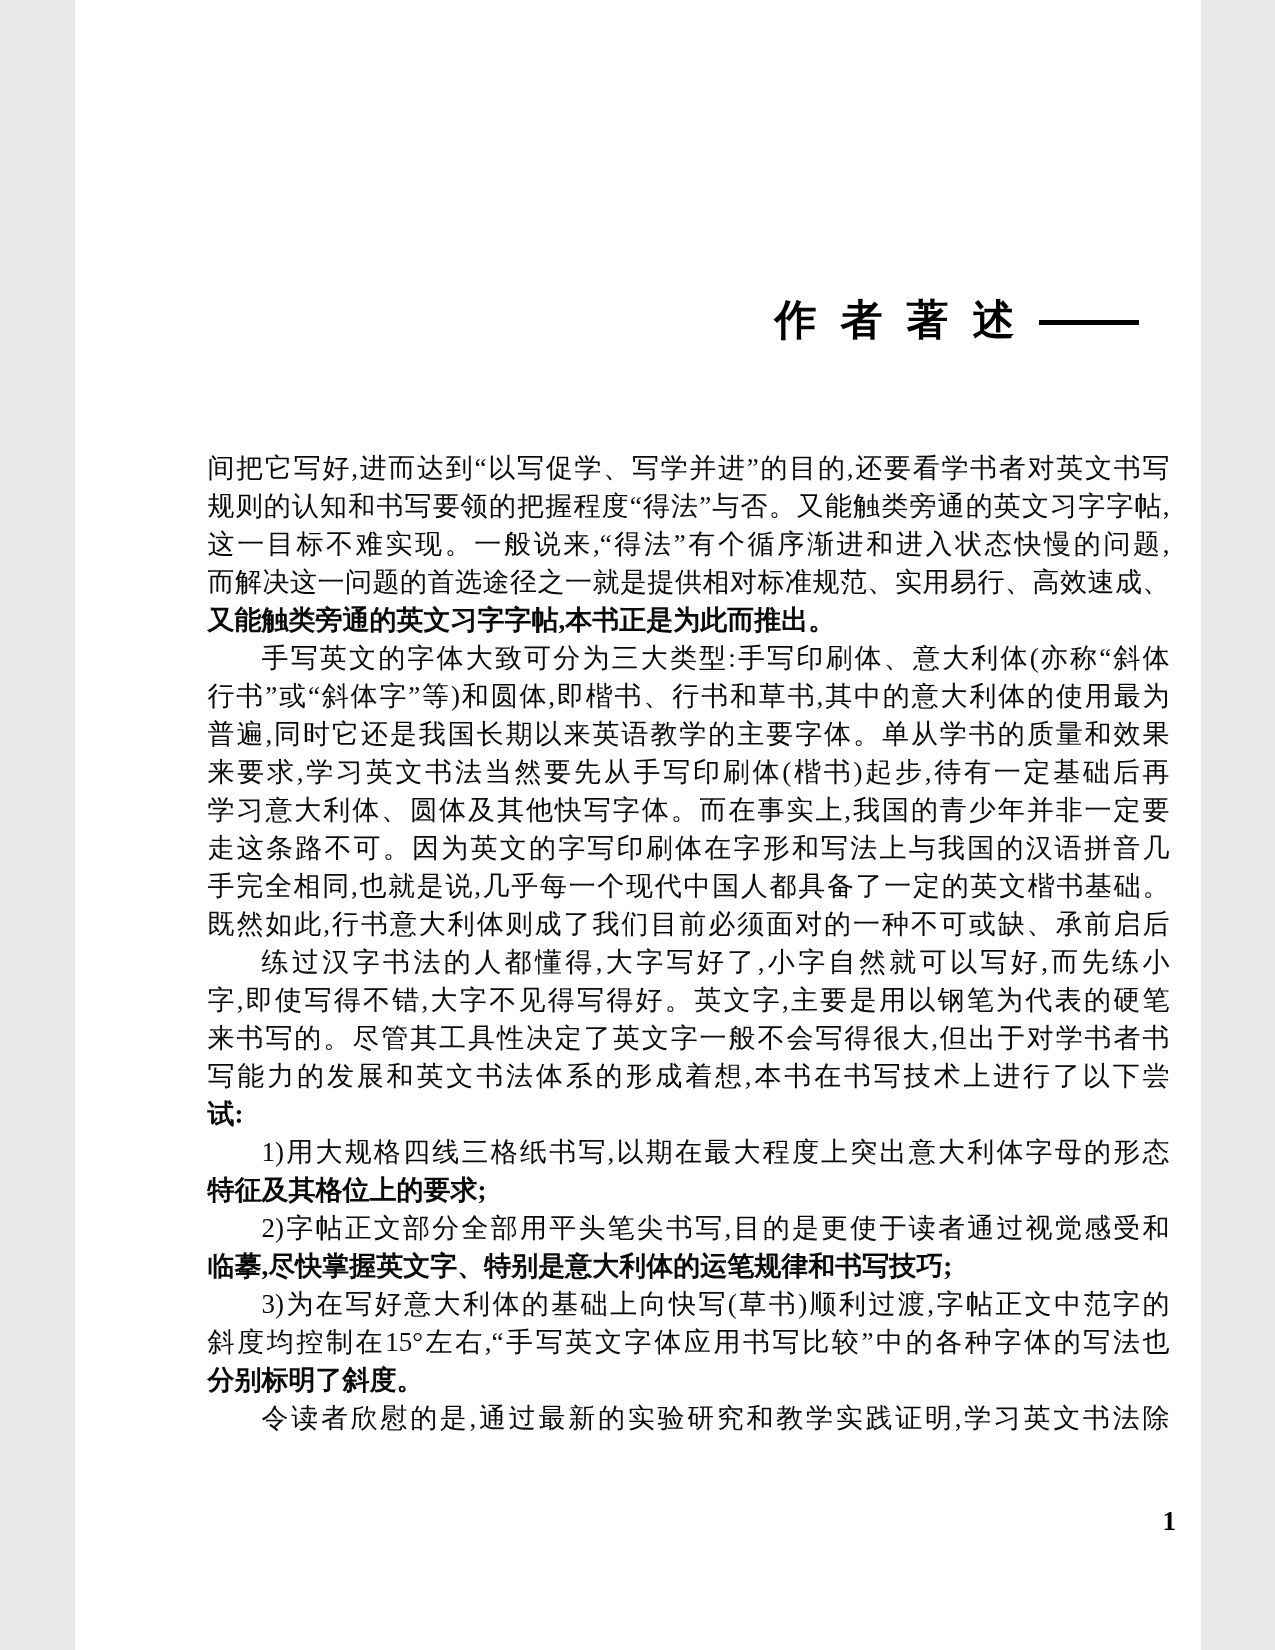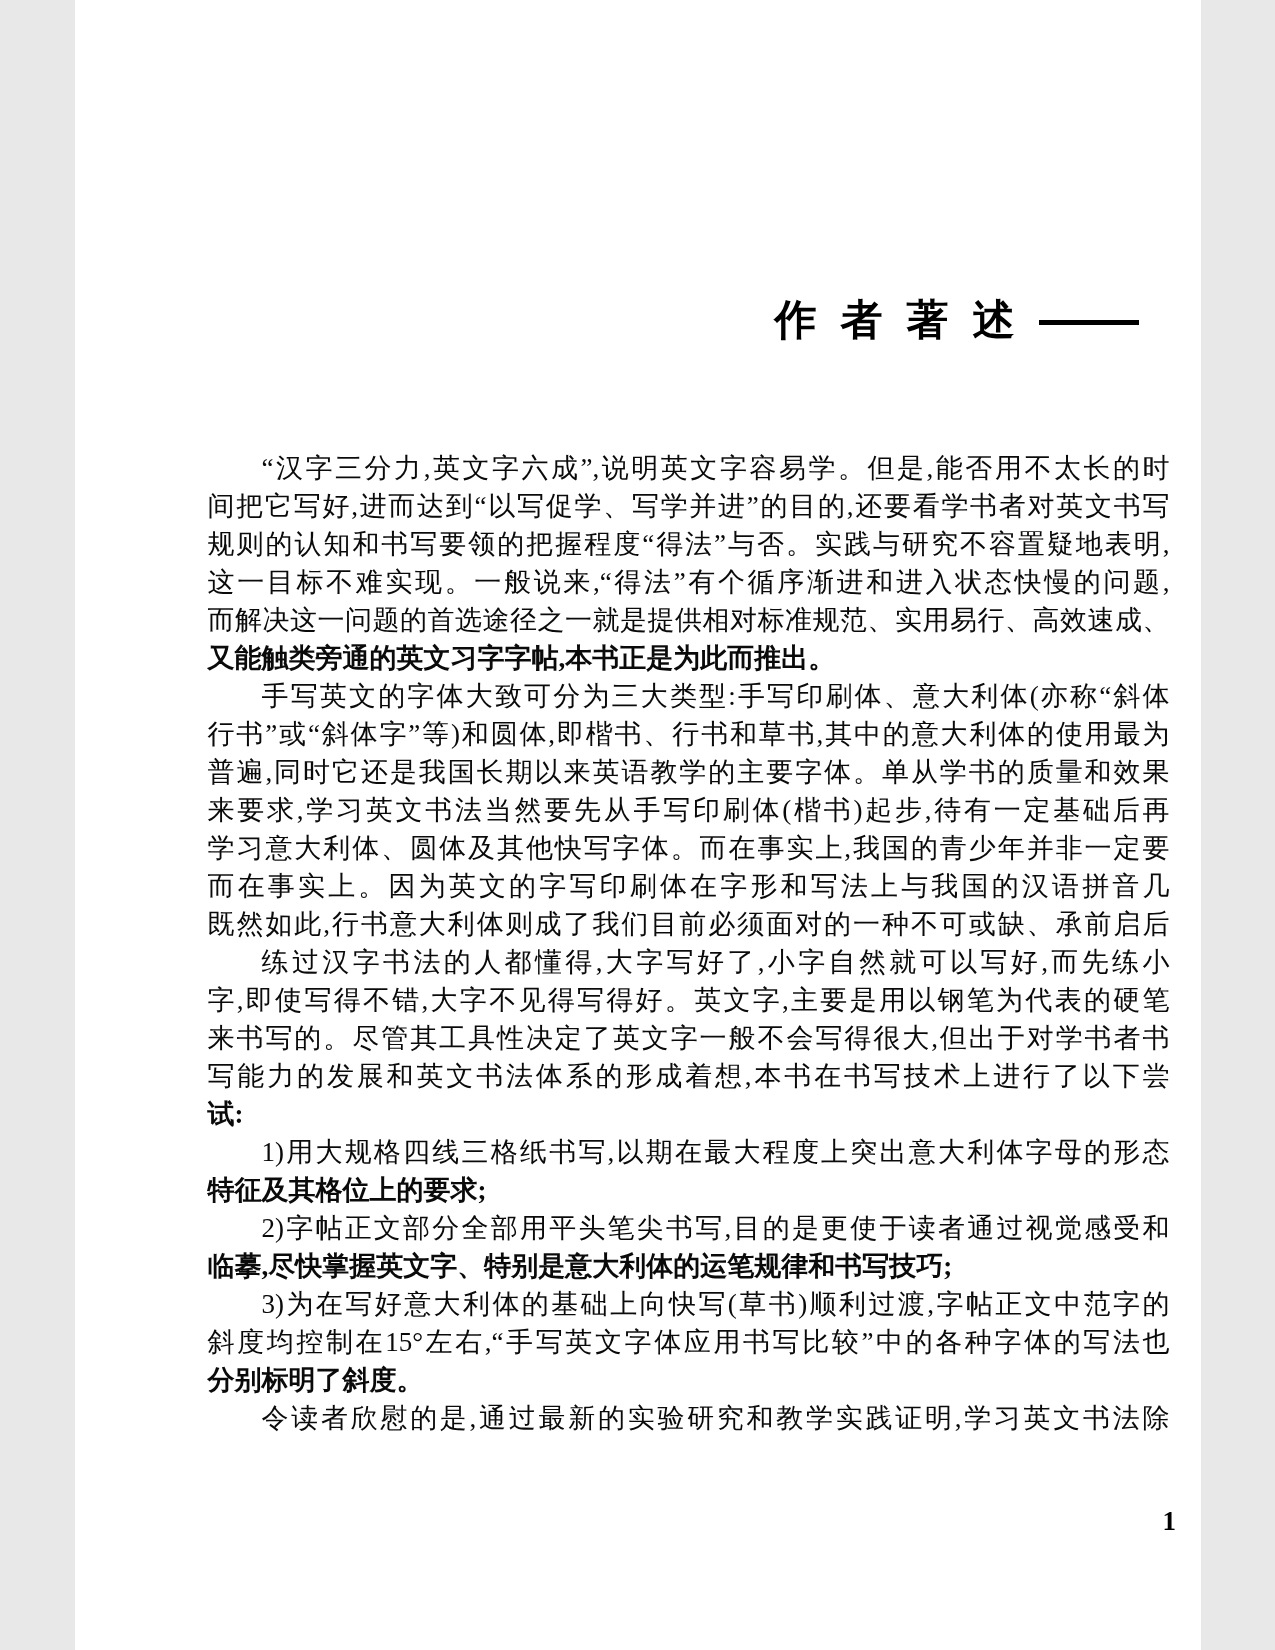--- a/index.html
+++ b/index.html
@@ -74,32 +74,32 @@
 <body>
 
 <div class="page">
 
   <div class="heading">
     <h1>作者著述</h1>
     <div class="title-rule"></div>
   </div>
 
   <div class="body-text">
-      <div class="line indent">“汉字三分力,英文字六成”,说明英文字容易学。但是,能否用不太长的时</div>
       <div class="line">间把它写好,进而达到“以写促学、写学并进”的目的,还要看学书者对英文书写</div>
-      <div class="line">规则的认知和书写要领的把握程度“得法”与否。实践与研究不容置疑地表明,</div>
+      <div class="line">规则的认知和书写要领的把握程度“得法”与否。又能触类旁通的英文习字字帖,</div>
       <div class="line">这一目标不难实现。一般说来,“得法”有个循序渐进和进入状态快慢的问题,</div>
       <div class="line">而解决这一问题的首选途径之一就是提供相对标准规范、实用易行、高效速成、</div>
       <div class="line para-end">又能触类旁通的英文习字字帖,本书正是为此而推出。</div>
       <div class="line indent">手写英文的字体大致可分为三大类型:手写印刷体、意大利体(亦称“斜体</div>
       <div class="line">行书”或“斜体字”等)和圆体,即楷书、行书和草书,其中的意大利体的使用最为</div>
       <div class="line">普遍,同时它还是我国长期以来英语教学的主要字体。单从学书的质量和效果</div>
       <div class="line">来要求,学习英文书法当然要先从手写印刷体(楷书)起步,待有一定基础后再</div>
       <div class="line">学习意大利体、圆体及其他快写字体。而在事实上,我国的青少年并非一定要</div>
-      <div class="line">而在事实上。因为英文的字写印刷体在字形和写法上与我国的汉语拼音几</div>
+      <div class="line">走这条路不可。因为英文的字写印刷体在字形和写法上与我国的汉语拼音几</div>
+      <div class="line">手完全相同,也就是说,几乎每一个现代中国人都具备了一定的英文楷书基础。</div>
       <div class="line">既然如此,行书意大利体则成了我们目前必须面对的一种不可或缺、承前启后</div>
       <div class="line indent">练过汉字书法的人都懂得,大字写好了,小字自然就可以写好,而先练小</div>
       <div class="line">字,即使写得不错,大字不见得写得好。英文字,主要是用以钢笔为代表的硬笔</div>
       <div class="line">来书写的。尽管其工具性决定了英文字一般不会写得很大,但出于对学书者书</div>
       <div class="line">写能力的发展和英文书法体系的形成着想,本书在书写技术上进行了以下尝</div>
       <div class="line para-end">试:</div>
       <div class="line indent">1)用大规格四线三格纸书写,以期在最大程度上突出意大利体字母的形态</div>
       <div class="line para-end">特征及其格位上的要求;</div>
       <div class="line indent">2)字帖正文部分全部用平头笔尖书写,目的是更使于读者通过视觉感受和</div>
       <div class="line para-end">临摹,尽快掌握英文字、特别是意大利体的运笔规律和书写技巧;</div>

